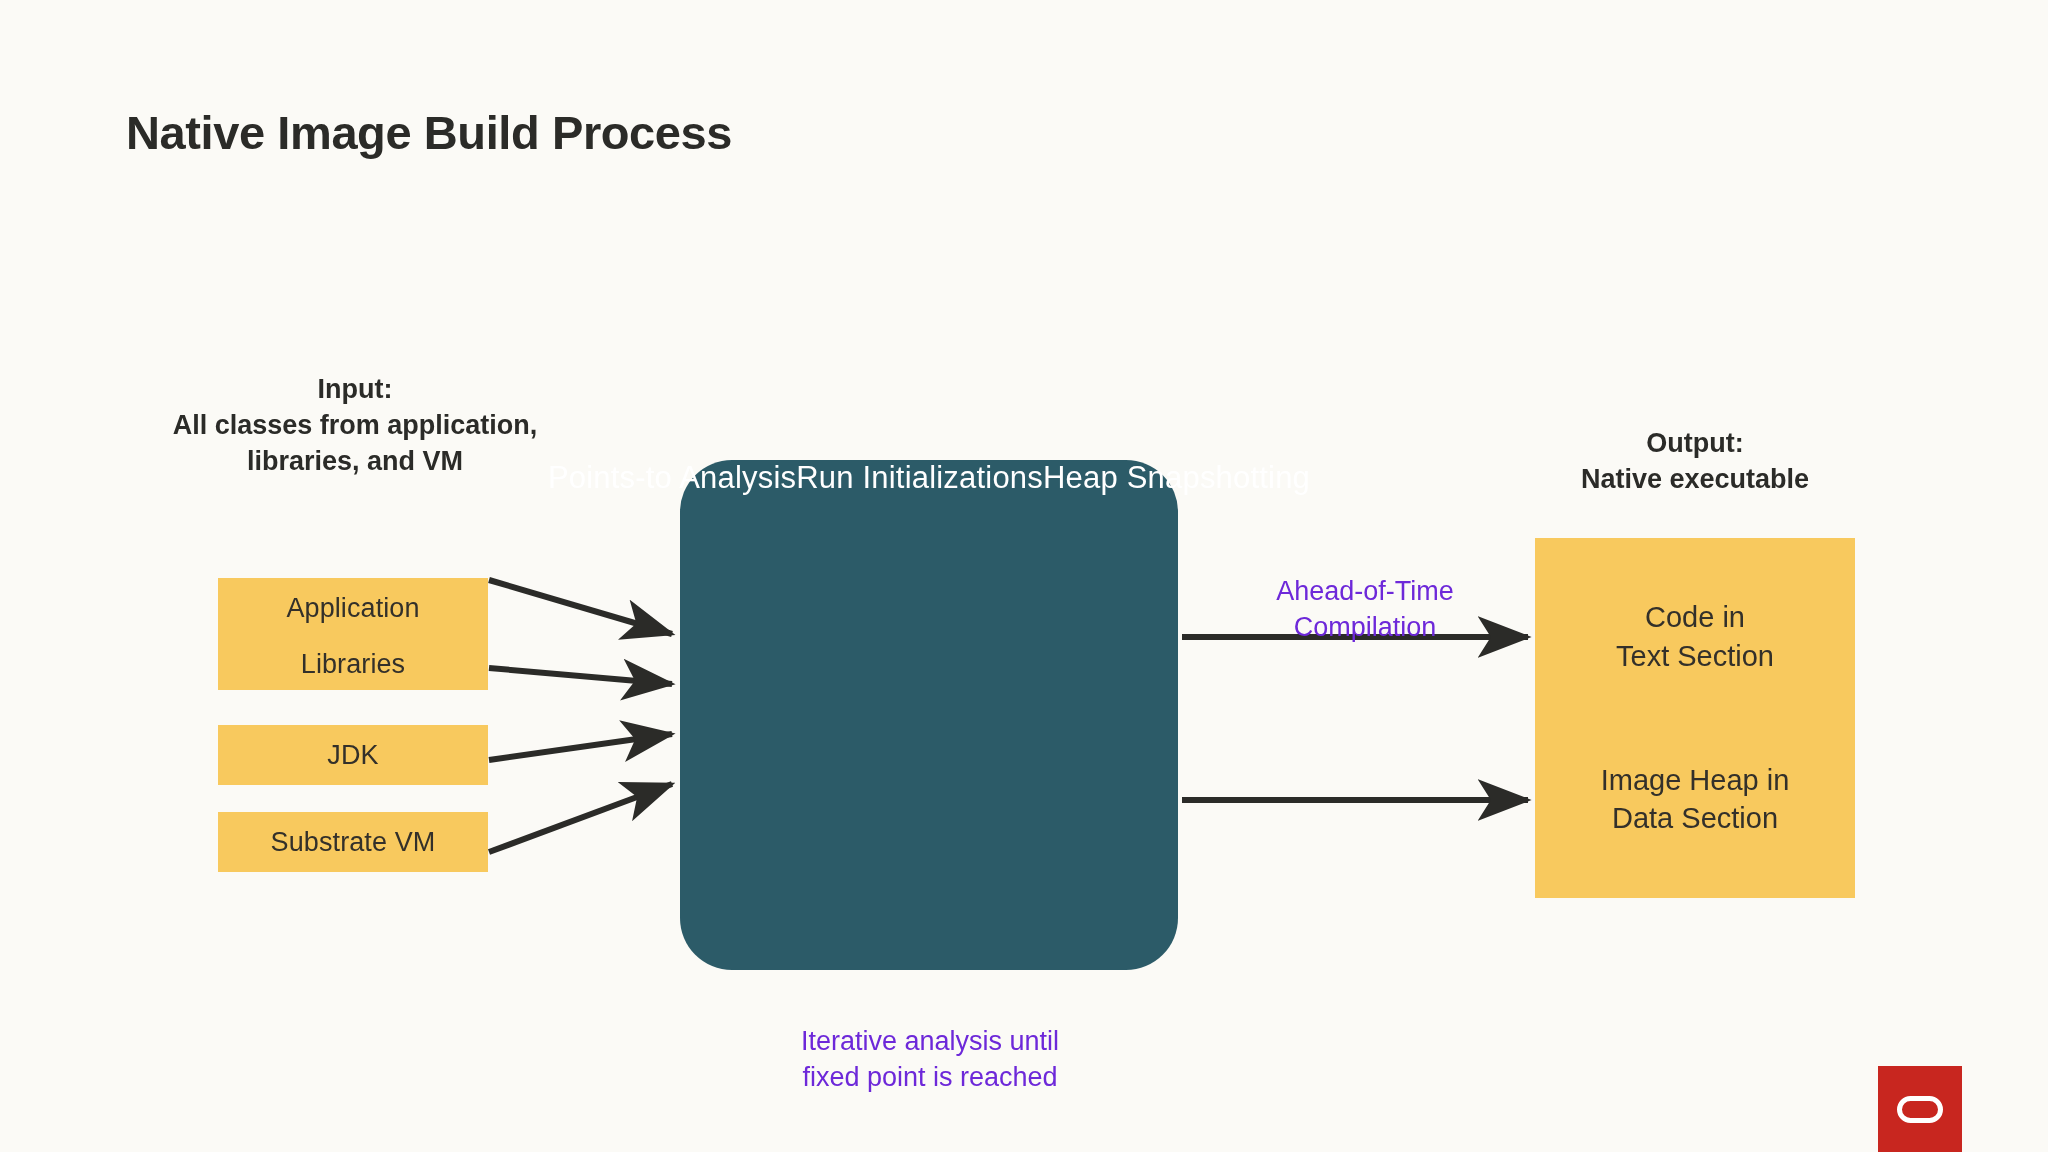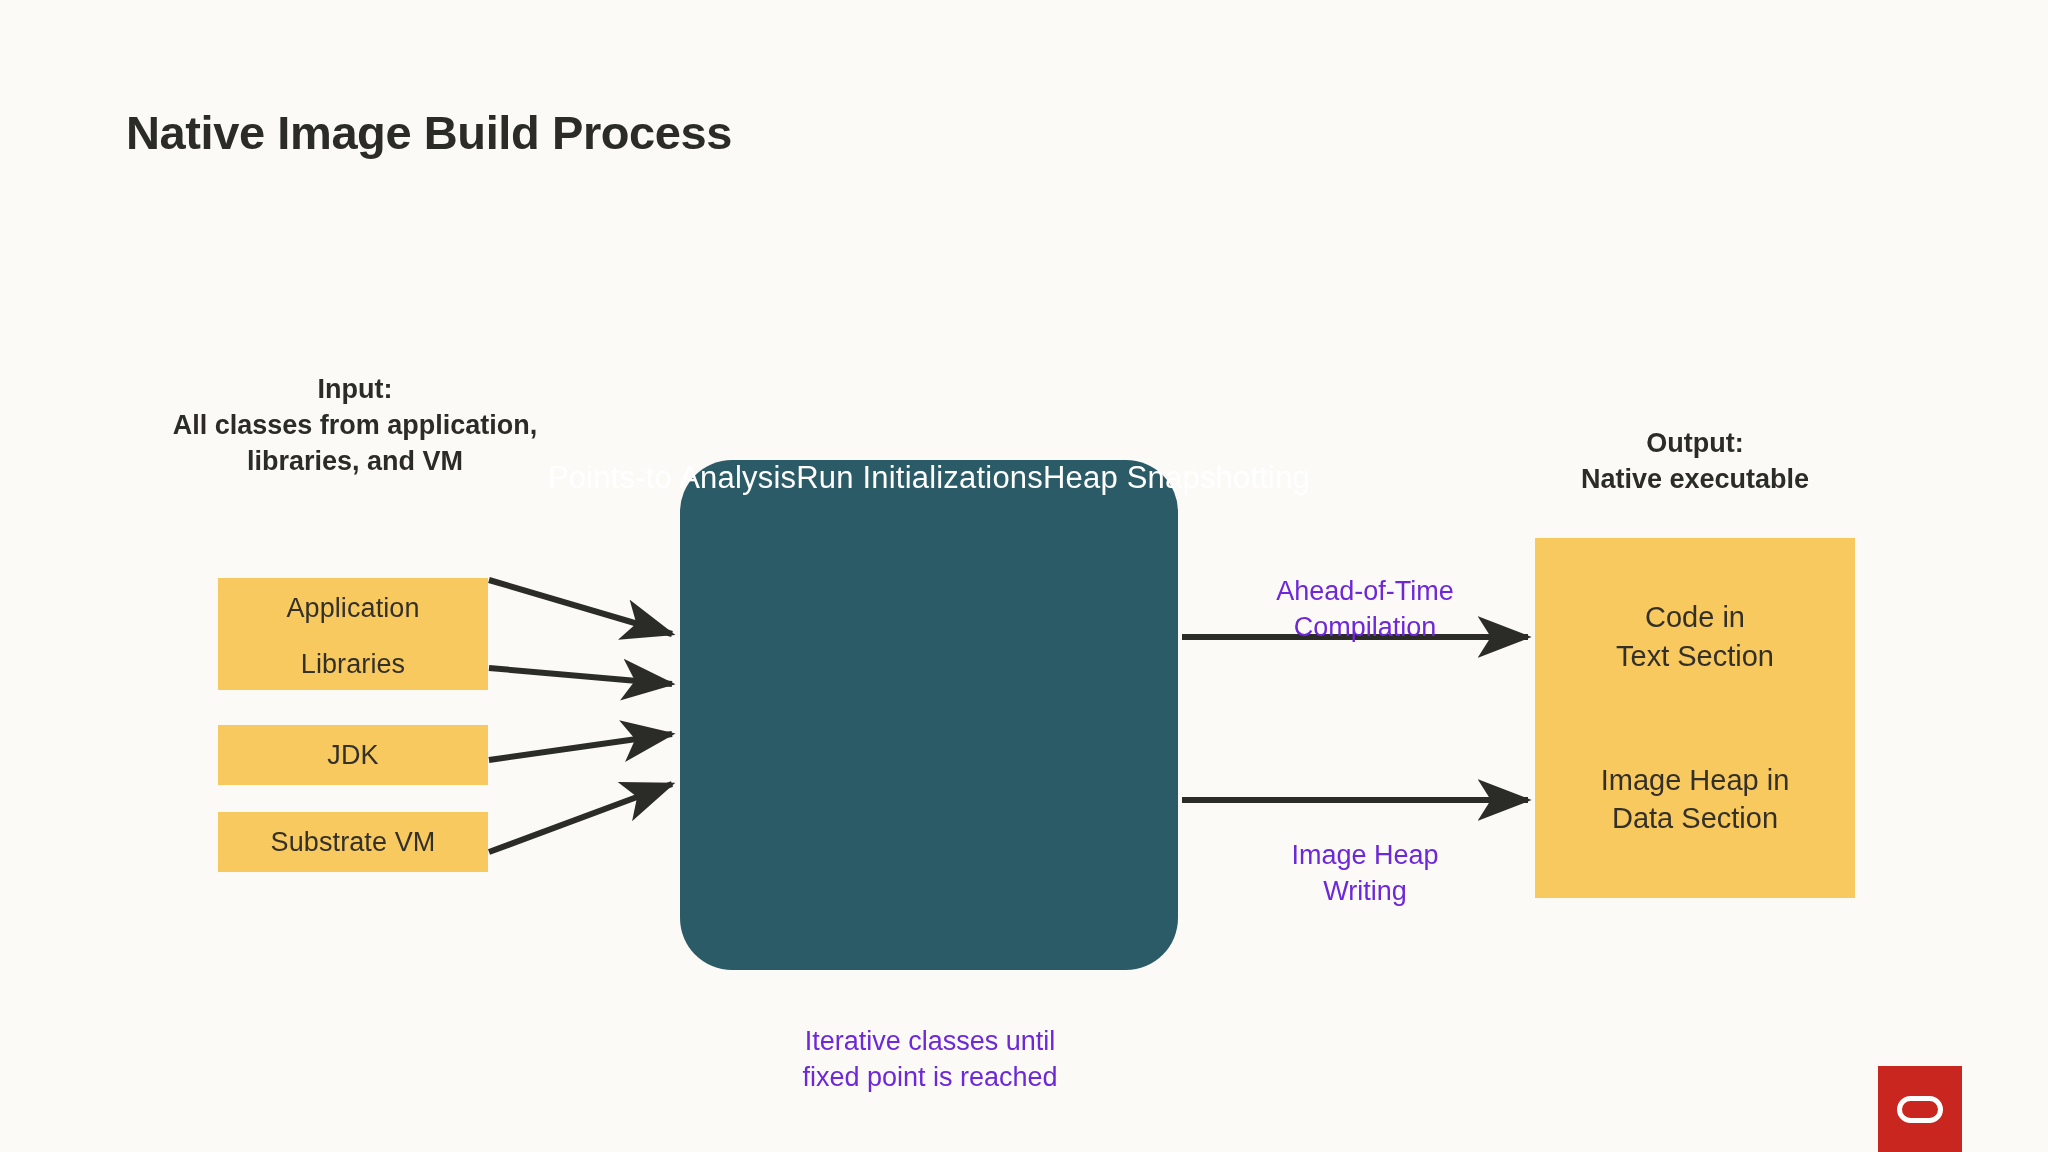--- a/index.html
+++ b/index.html
@@ -227,31 +227,27 @@
     </svg>
     <div class="process-step">Run Initializations</div>
     <svg class="process-arrow" viewBox="0 0 22 58">
       <path d="M11,0 L11,40" stroke="#FFFFFF" stroke-width="5" fill="none"></path>
       <path d="M2,38 L11,56 L20,38 Z" fill="#FFFFFF"></path>
     </svg>
     <div class="process-step">Heap Snapshotting</div>
   </div>
 
   <div id="iterative-caption" class="plain-label">
-    <div>Iterative classes until</div>
+    <div>Iterative analysis until</div>
     <div>fixed point is reached</div>
   </div>
 
   <div id="aot-label" class="plain-label">
     <div>Ahead-of-Time</div>
     <div>Compilation</div>
-  </div>
-  <div id="heapw-label" class="plain-label">
-    <div>Image Heap</div>
-    <div>Writing</div>
   </div>
 
   <div id="output-box">
     <div id="output-text-code" class="output-line">
       <div>Code in</div>
       <div>Text Section</div>
     </div>
     <div class="output-line">
       <div>Image Heap in</div>
       <div>Data Section</div>

